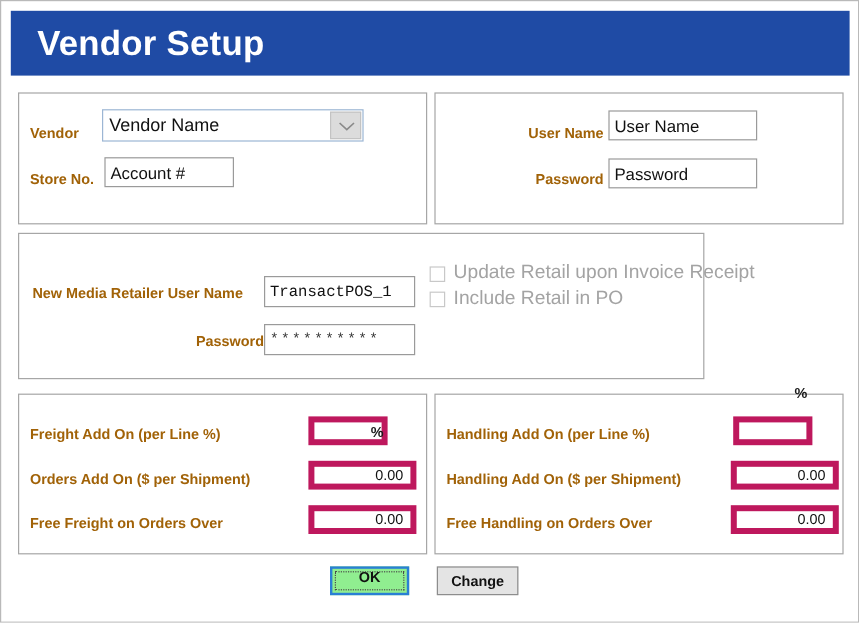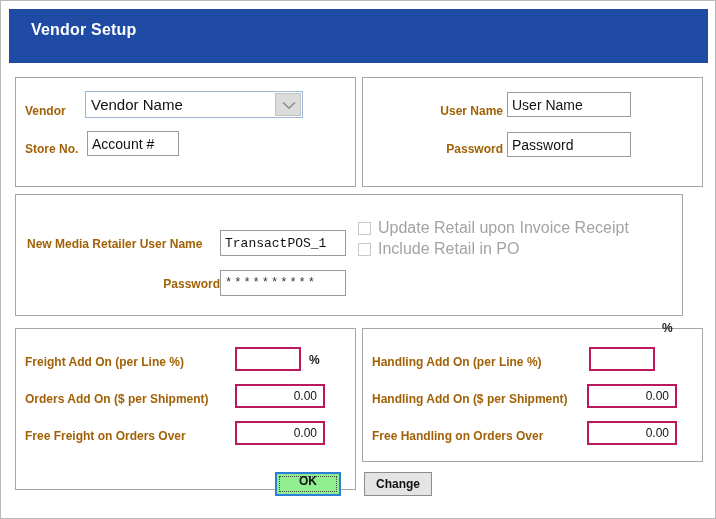--- a/index.html
+++ b/index.html
@@ -28,21 +28,21 @@
     top: 8px;
     width: 699px;
     height: 54px;
     background: #1f4ba5;
     box-sizing: border-box;
   }
   #title-text {
     position: absolute;
     left: 22px;
     top: 12px;
-    font-size: 16px;
+    font-size: 29px;
     font-weight: bold;
     color: #ffffff;
     letter-spacing: 0.2px;
     white-space: nowrap;
   }
 
   
   .panel {
     position: absolute;
     box-sizing: border-box;
@@ -70,21 +70,22 @@
     background: #ffffff;
     border: 1px solid #9a9a9a;
     font-family: "Liberation Sans", sans-serif;
     font-size: 14px;
     color: #111111;
     padding: 0 4px;
     line-height: 1;
     outline: none;
   }
   .tbox-blue {
-    border: 2px solid #be185d;
+    border: 5px solid #be185d;
+    margin-left: 22px;
   }
   .tbox-num {
     text-align: right;
     font-size: 12px;
     padding-right: 6px;
   }
   .tbox-mono {
     font-family: "Liberation Mono", monospace;
     font-size: 13px;
     letter-spacing: 0px;
@@ -243,55 +244,55 @@
 
   <div id="vendor-combo">
     <div id="vendor-combo-text">Vendor Name</div>
     <div id="vendor-combo-btn">
       <svg width="14" height="9" viewBox="0 0 14 9">
         <path d="M1 1.5 L7 7 L13 1.5" fill="none" stroke="#8a8a8a" stroke-width="1.4"></path>
       </svg>
     </div>
   </div>
 
-  <input class="tbox" style="left: 86px; top: 130px; width: 92px; height: 25px;" value="Account #">
+  <input class="tbox" style="left: 86px; top: 130px; width: 108px; height: 25px;" value="Account #">
 
   <div class="panel" style="left:361px; top:76px; width:341px; height:110px;">
 
     <div class="lbl lbl-right" style="left:0px; top:26px; width:140px;">User Name</div>
 
     <div class="lbl lbl-right" style="left:0px; top:64px; width:140px;">Password</div>
   </div>
 
   <input class="tbox" style="left: 506px; top: 91px; width: 124px; height: 25px;" value="User Name">
 
   <input class="tbox" style="left: 506px; top: 131px; width: 124px; height: 25px;" value="Password">
 
-  <div class="panel" style="left:14px; top:193px; width:668px; height:122px;">
+  <div class="panel" style="left:14px; top:193px; width:572px; height:122px;">
 
     <div class="lbl" style="left:11px; top:42px;">New Media Retailer User Name</div>
 
     <div class="lbl lbl-right" style="left:11px; top:82px; width:193px;">Password</div>
   </div>
 
   <input class="tbox tbox-mono" style="left: 219px; top: 229px; width: 126px; height: 26px;" value="TransactPOS_1">
 
   <input class="tbox tbox-pw" style="left: 219px; top: 269px; width: 126px; height: 26px;" value="**********">
 
   <div class="cbrow" style="left:357px; top:218px;">
     <span class="cbox"></span>
     <span class="cbtext">Update Retail upon Invoice Receipt</span>
   </div>
 
   <div class="cbrow" style="left:357px; top:239px;">
     <span class="cbox"></span>
     <span class="cbtext">Include Retail in PO</span>
   </div>
 
-  <div class="panel" style="left:14px; top:327px; width:341px; height:162px;">
+  <div class="panel" style="left:14px; top:327px; width:341px; height:134px;">
 
     <div class="lbl" style="left:9px; top:26px;">Freight Add On (per Line %)</div>
 
     <div class="lbl" style="left:9px; top:63px;">Orders Add On ($ per Shipment)</div>
 
     <div class="lbl" style="left:9px; top:100px;">Free Freight on Orders Over</div>
   </div>
 
   <input class="tbox tbox-blue tbox-num" style="left: 234px; top: 346px; width: 66px; height: 24px;" value="">
   <div class="pct" style="left:308px; top:352px;">%</div>

